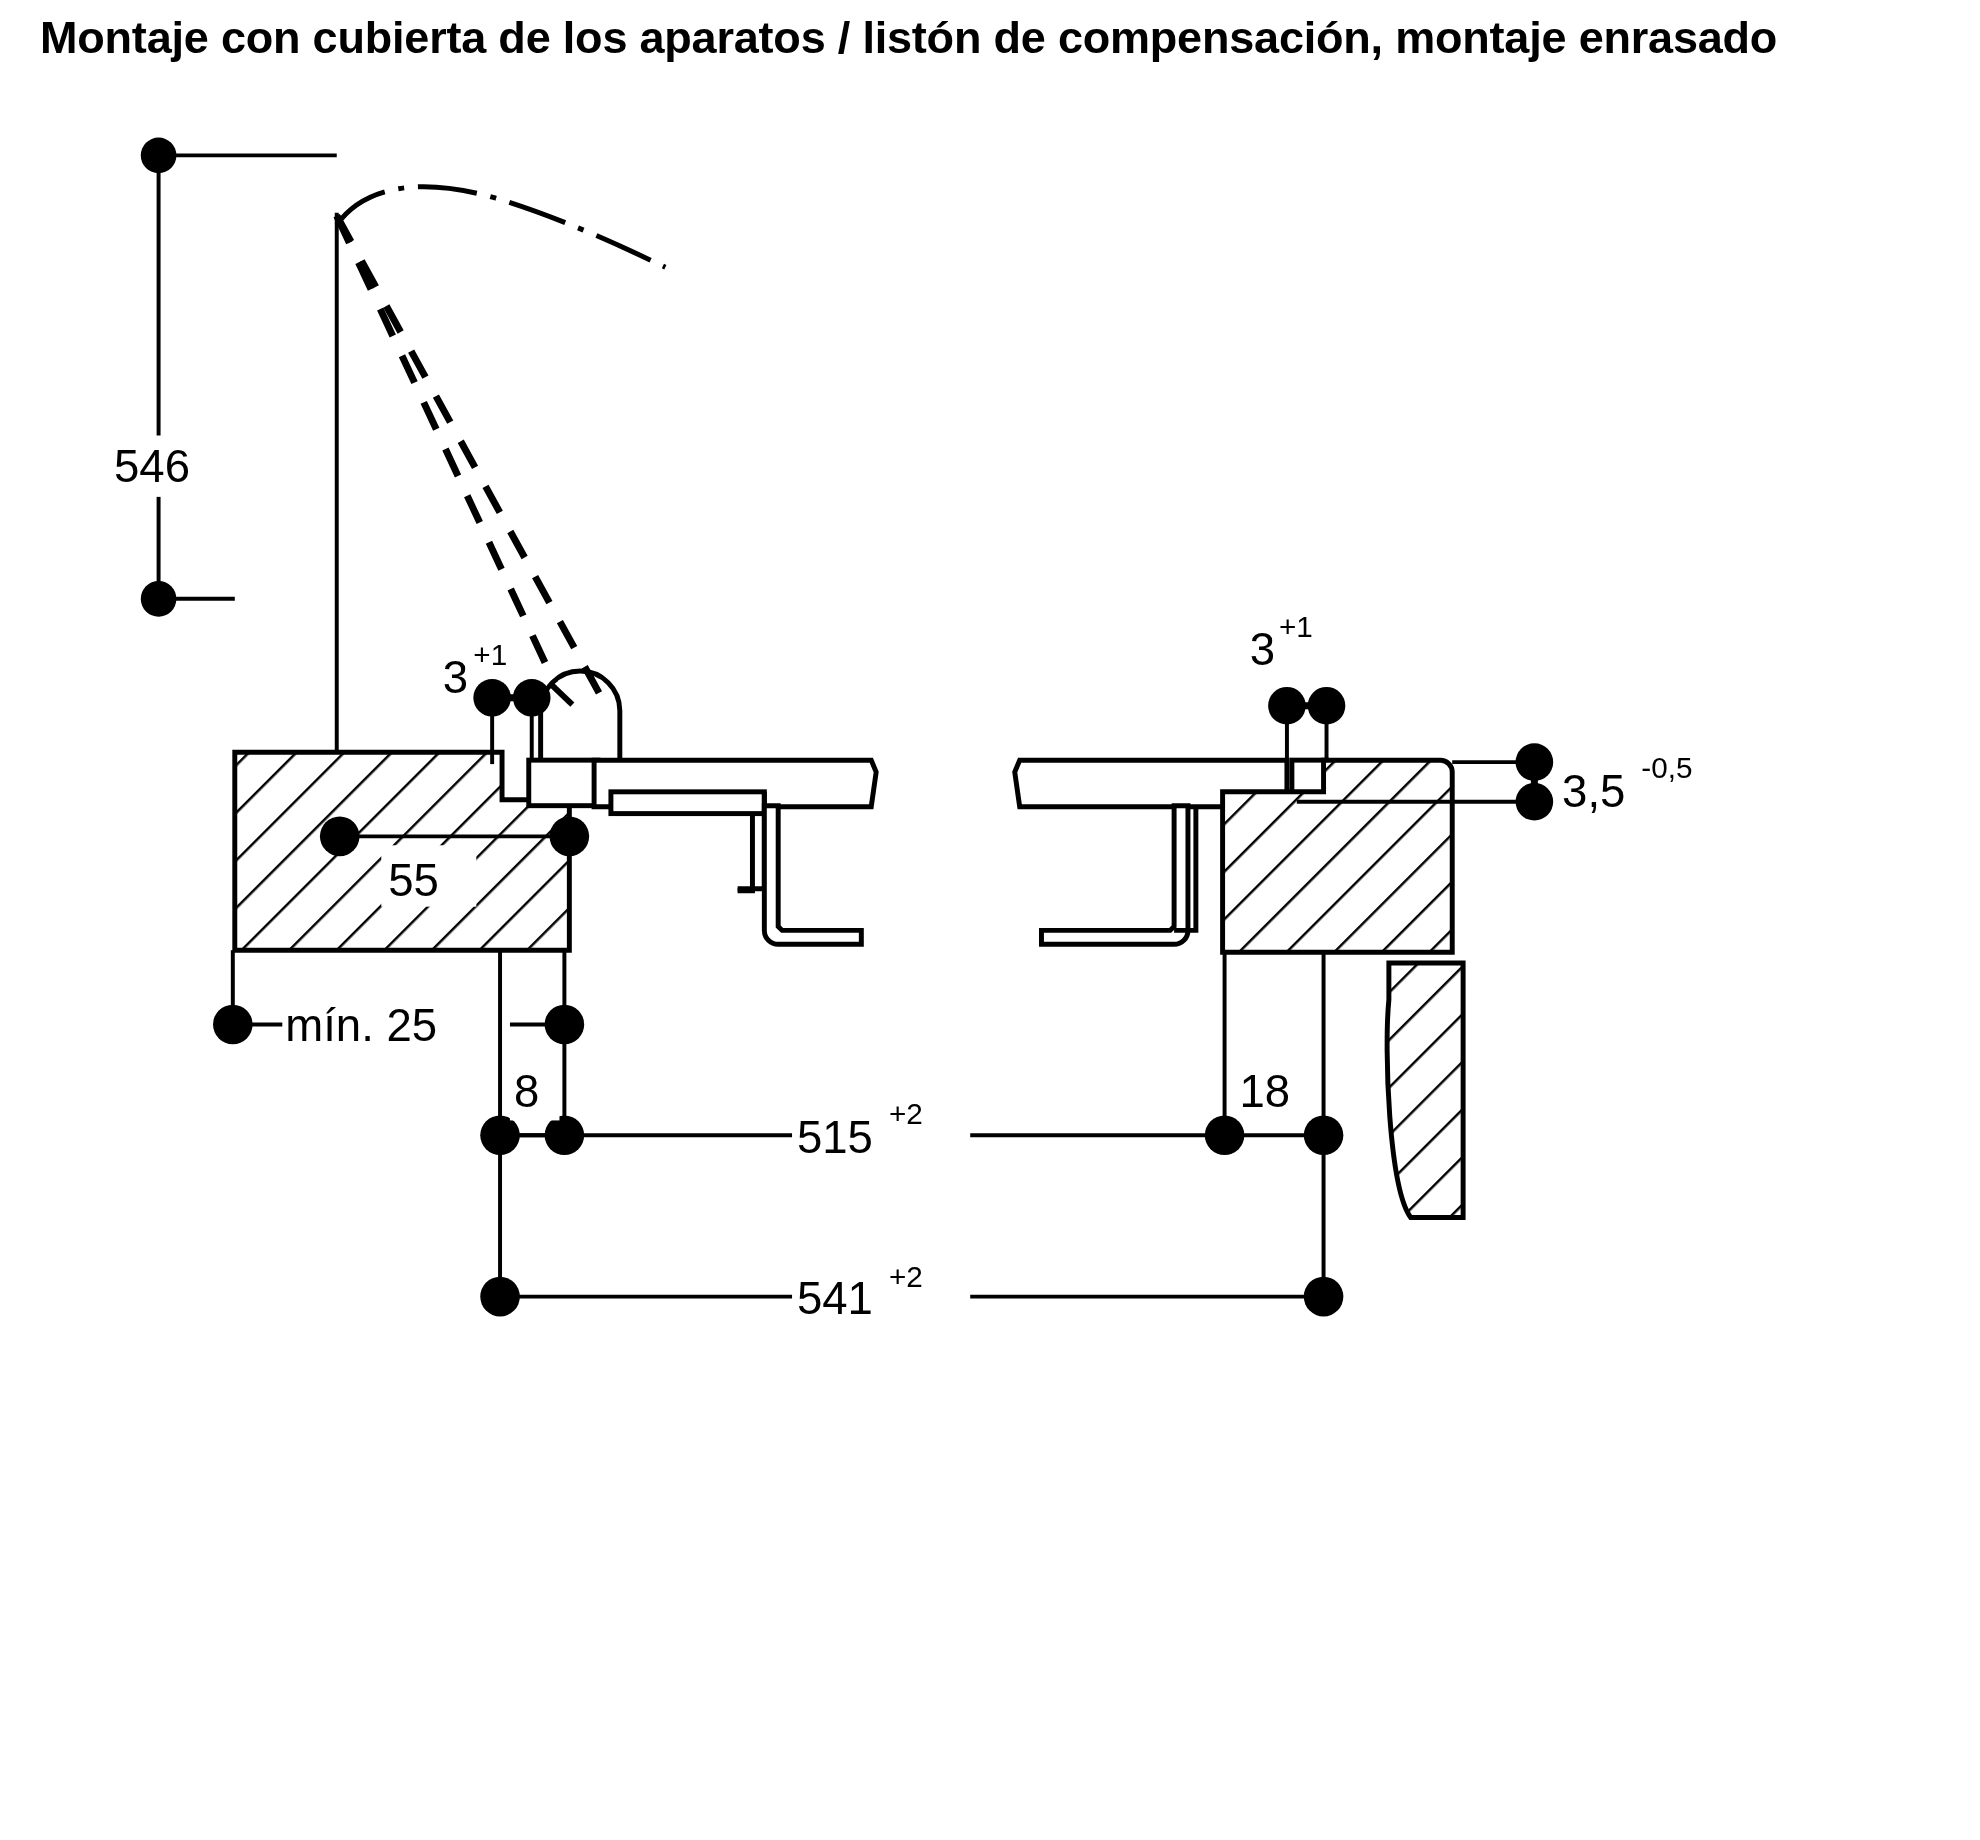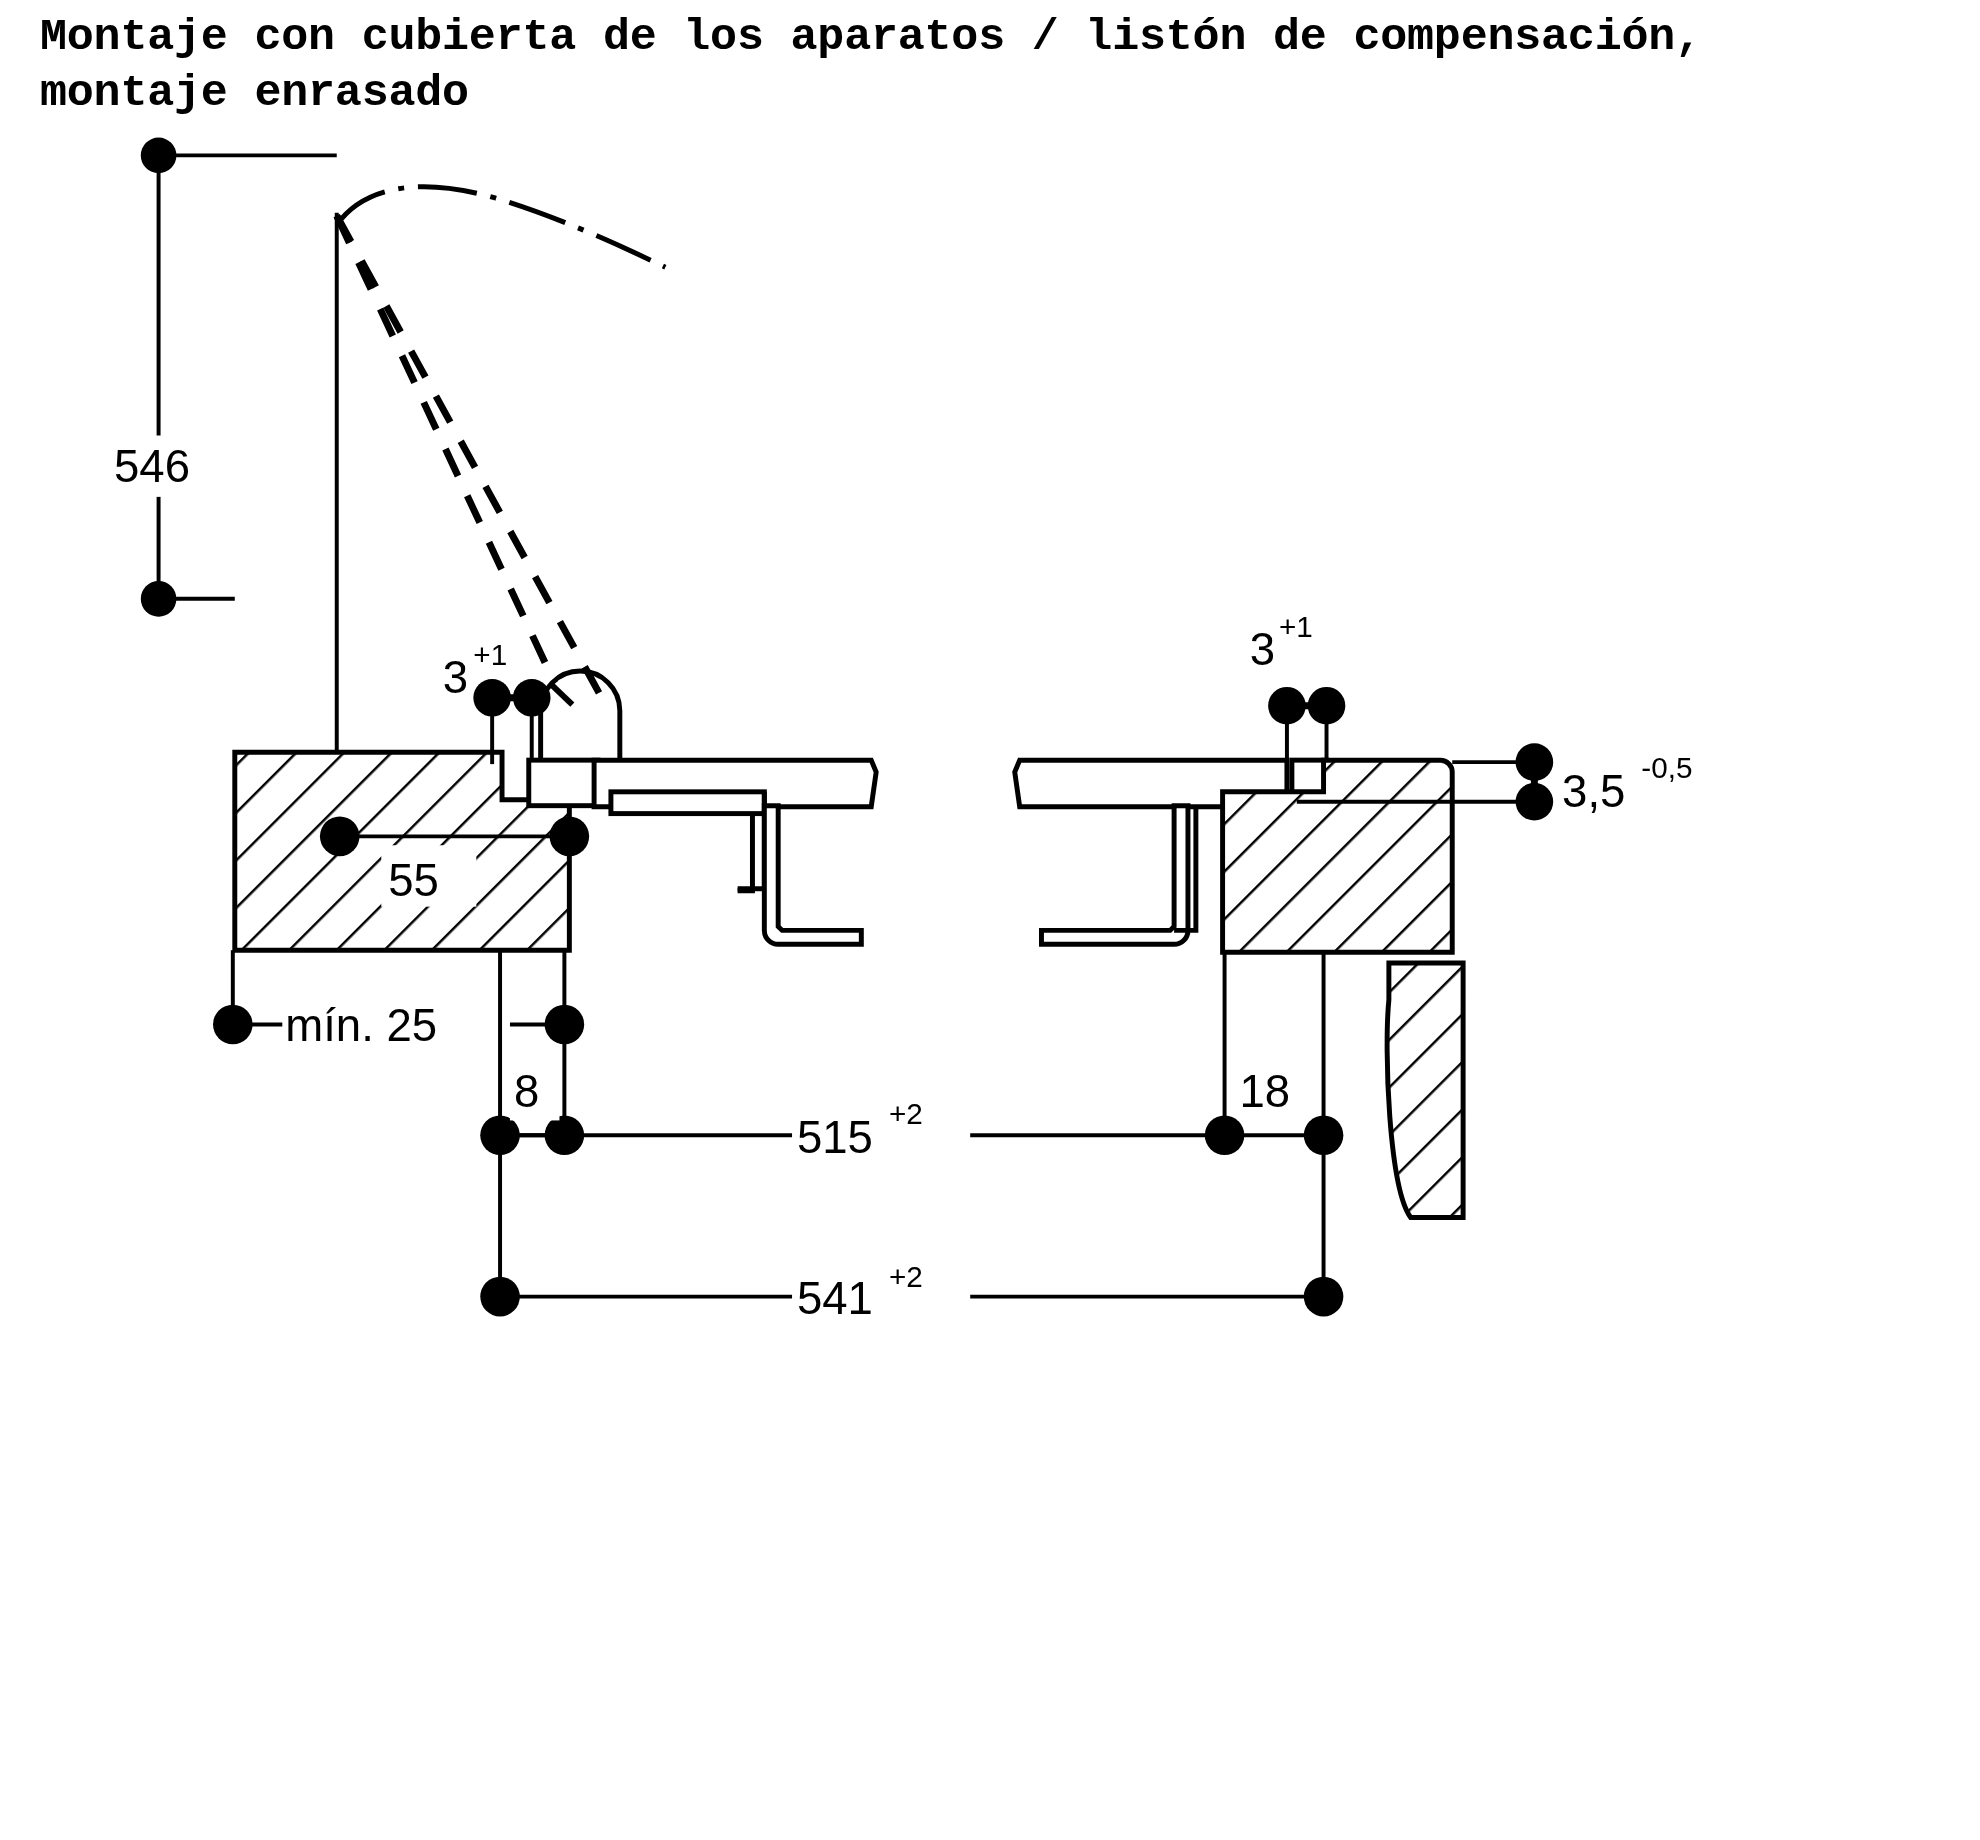--- a/index.html
+++ b/index.html
@@ -18,21 +18,21 @@
   #page {
     position: relative;
     width: 1980px;
     height: 1840px;
   }
   #title {
     position: absolute;
     left: 40px;
     top: 10px;
     width: 1861px;
-    font-family: Liberation Mono, monospace;
+    font-family: Liberation Sans, sans-serif;
     font-weight: bold;
     font-size: 45px;
     line-height: 1.25;
     letter-spacing: -0.2px;
     white-space: pre-wrap;
   }
   #drawing {
     position: absolute;
     left: 0;
     top: 0;

